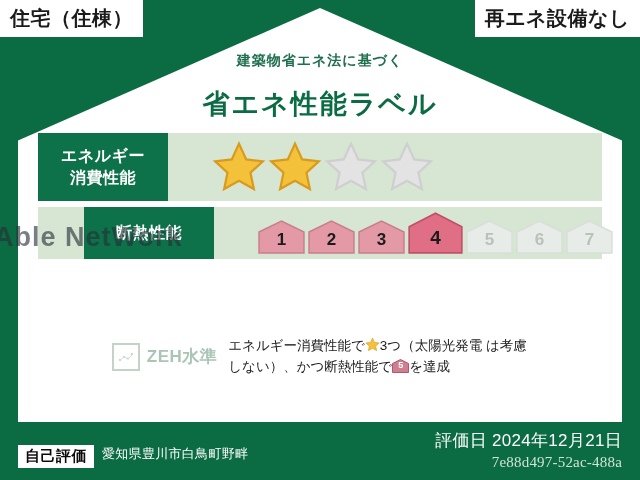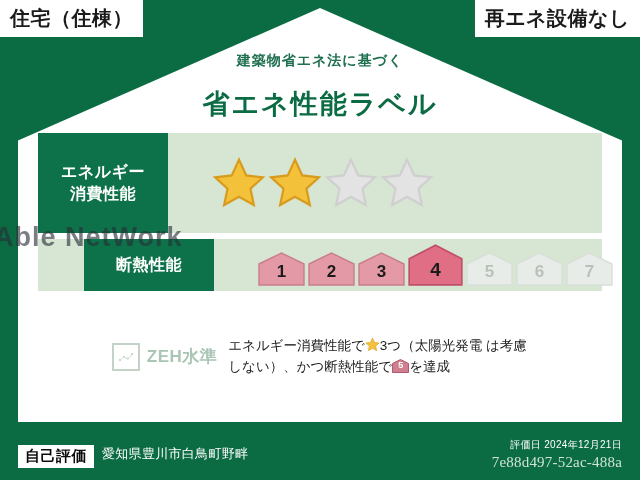--- a/index.html
+++ b/index.html
@@ -50,21 +50,21 @@
     color:#0b6b43;font-weight:bold;font-size:27px;letter-spacing:2px;
   }
 
   
   .metrics{
     position:absolute;left:38px;right:38px;top:133px;z-index:5;
   }
   .metric-row{
     display:flex;align-items:stretch;
     background:#d6e6d3;
-    height:100px;
+    height:68px;
     margin-bottom:6px;
   }
   .metric-row.compact{height:52px;padding-left:46px;}
   .metric-label{
     width:130px;flex:0 0 130px;
     background:#0d7249;
     color:#ffffff;
     font-weight:bold;
     font-size:16px;
     line-height:1.35;
@@ -139,21 +139,21 @@
   .self-eval{
     background:#ffffff;color:#0b0b0b;
     font-weight:bold;font-size:15px;
     padding:3px 7px 4px 7px;line-height:1.1;
     letter-spacing:0.5px;
   }
   .address{color:#ffffff;font-size:13px;letter-spacing:0.3px;}
   .foot-right{
     position:absolute;right:18px;bottom:9px;text-align:right;
   }
-  .eval-date{color:#ffffff;font-size:10px;letter-spacing:0.3px;}
+  .eval-date{color:#ffffff;font-size:17px;letter-spacing:0.3px;}
   .eval-id{color:#cfe3d6;font-size:15px;letter-spacing:0.2px;margin-top:2px;
     font-family:"Liberation Serif","DejaVu Serif",serif;}
 
   
   .watermark{
     position:absolute;left:-6px;top:222px;
     z-index:9;
     font-size:27px;font-weight:bold;letter-spacing:1px;
     color:rgba(40,46,56,0.62);
     white-space:nowrap;

